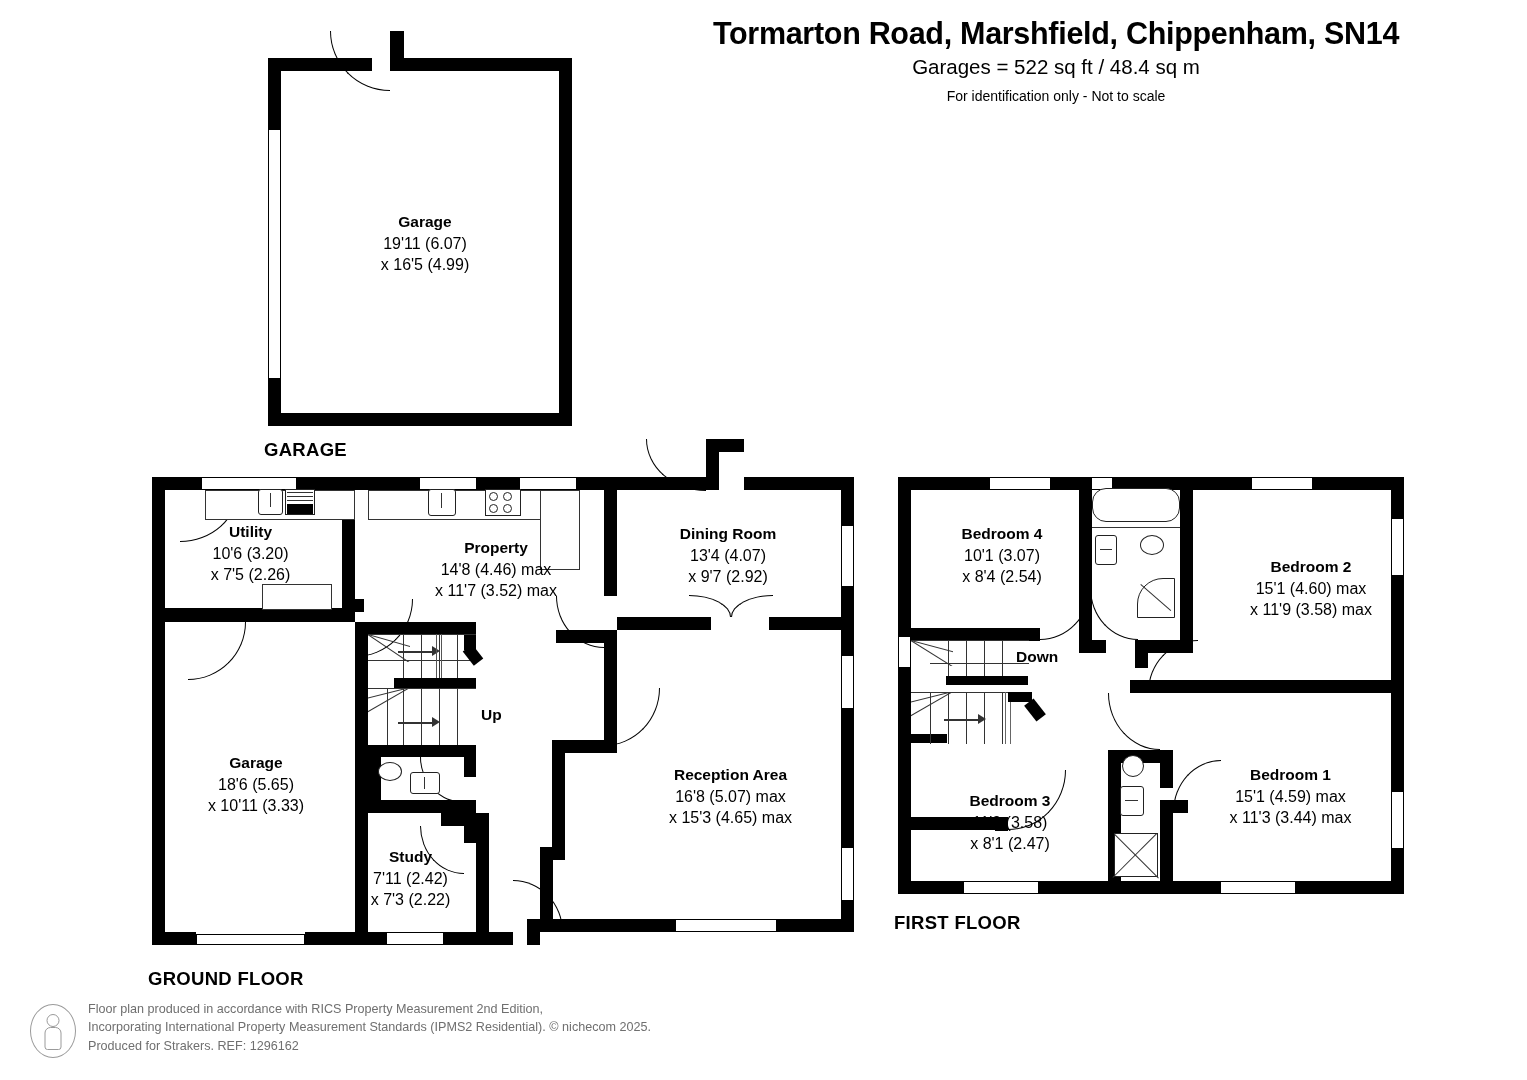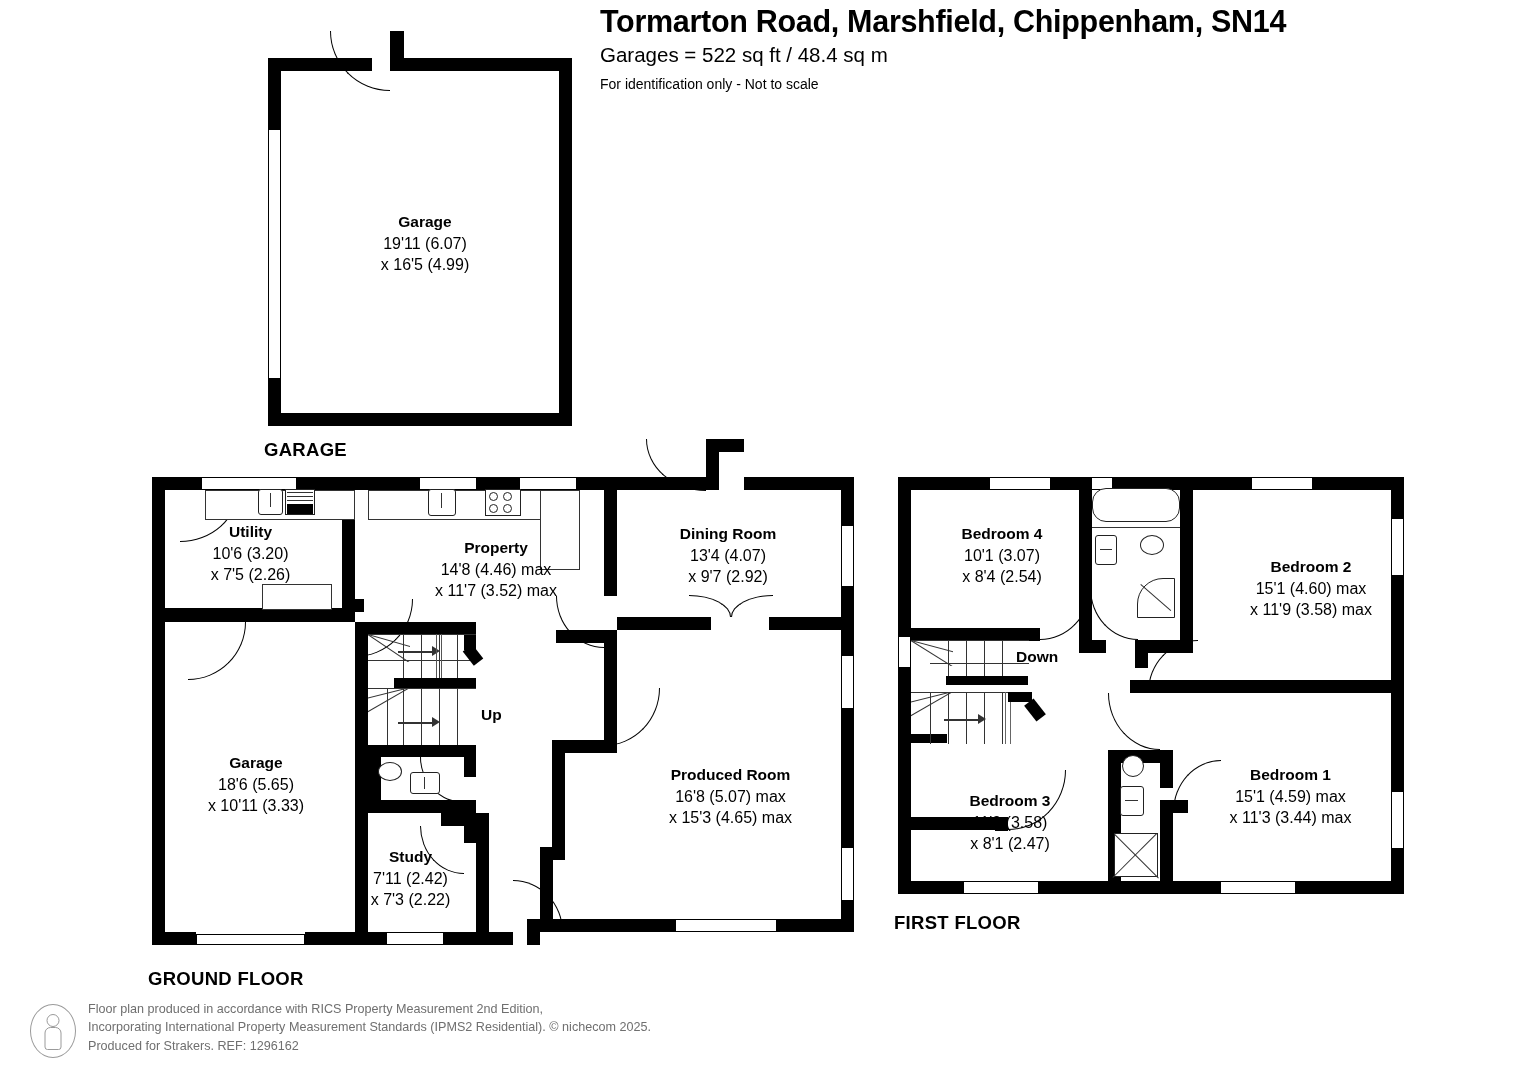--- a/index.html
+++ b/index.html
@@ -4,21 +4,21 @@
 <title>Floor Plan</title>
 <style>
   html,body{margin:0;padding:0;background:#ffffff;}
   body{
     width:1527px;height:1080px;position:relative;overflow:hidden;
     font-family:"Liberation Sans", sans-serif;color:#000;
   }
   .stage{position:absolute;left:0;top:0;width:1527px;height:1080px;}
 
   
-  #header{position:absolute;left:600px;top:4px;width:912px;text-align:left;}
+  #header{position:absolute;left:600px;top:16px;width:912px;text-align:center;}
   #title{font-size:30.5px;font-weight:bold;letter-spacing:-0.3px;line-height:1.12;white-space:nowrap;}
   .area-line{font-size:20.5px;line-height:1.42;margin-top:2px;}
   #area1{margin-top:9px;}
   #notscale{font-size:14px;margin-top:7px;}
 
   
   .wall{position:absolute;background:#000;}
   .room{position:absolute;text-align:center;line-height:1.33;}
   .rname{font-size:15.5px;font-weight:bold;white-space:nowrap;}
   .rdim{font-size:16px;white-space:nowrap;}
@@ -262,21 +262,21 @@
       <div class="rdim">x 9'7 (2.92)</div>
     </div>
 
     <div class="room" style="left:166px;top:753px;width:180px;">
       <div class="rname">Garage</div>
       <div class="rdim">18'6 (5.65)</div>
       <div class="rdim">x 10'11 (3.33)</div>
     </div>
 
     <div class="room" style="left:628px;top:765px;width:205px;">
-      <div class="rname">Produced Room</div>
+      <div class="rname">Reception Area</div>
       <div class="rdim">16'8 (5.07) max</div>
       <div class="rdim">x 15'3 (4.65) max</div>
     </div>
 
     <div class="room" style="left:338px;top:847px;width:145px;">
       <div class="rname">Study</div>
       <div class="rdim">7'11 (2.42)</div>
       <div class="rdim">x 7'3 (2.22)</div>
     </div>
   </div>

